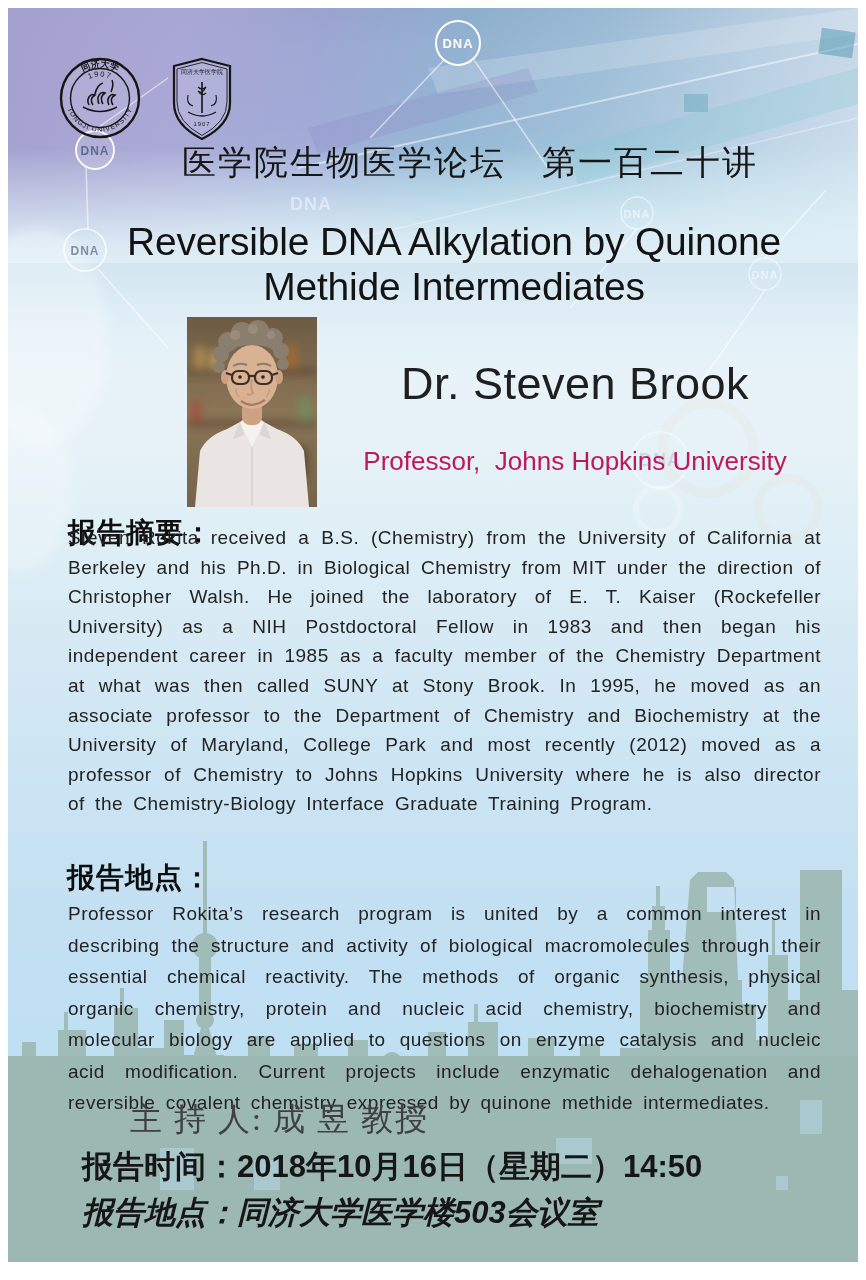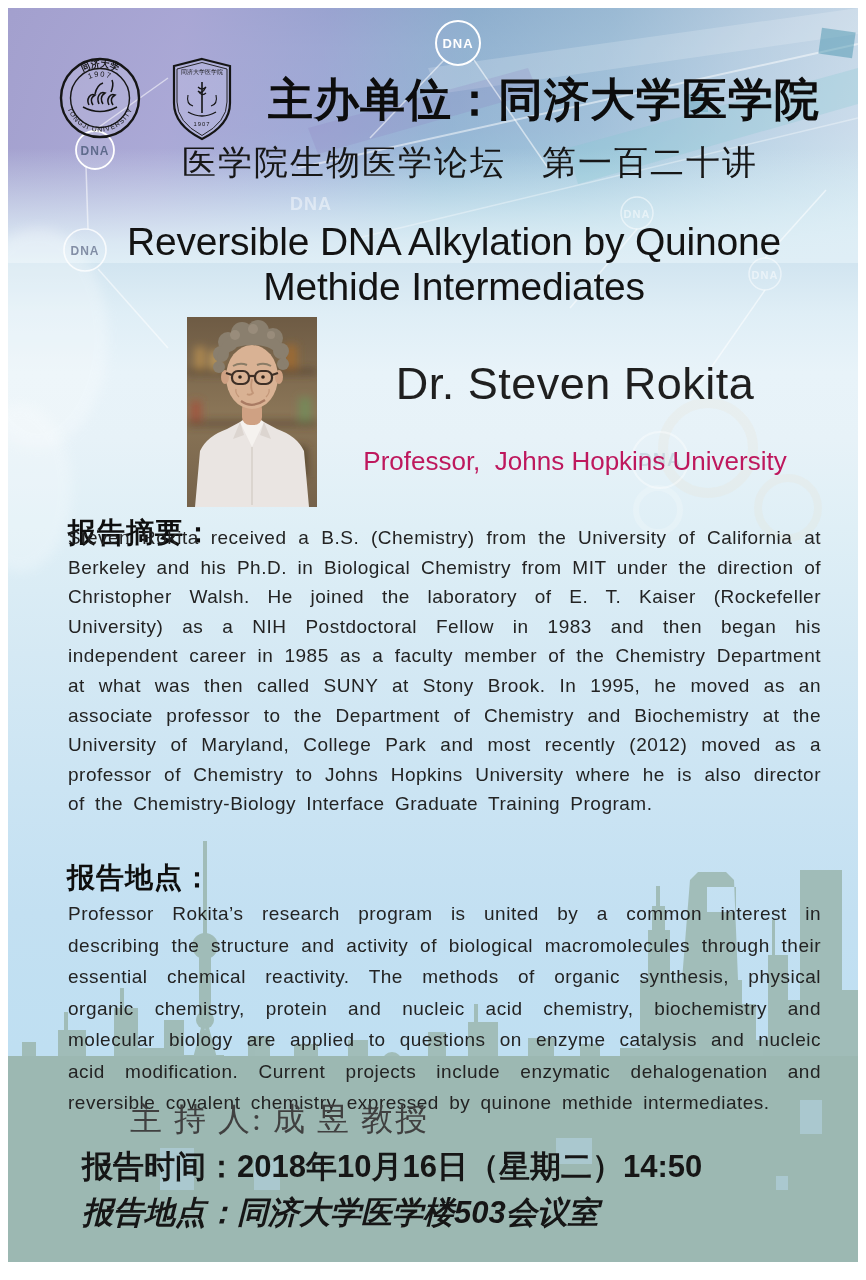--- a/index.html
+++ b/index.html
@@ -183,21 +183,20 @@
     <g stroke="#141414" fill="none">
       <line x1="30" y1="25" x2="30" y2="56" stroke-width="1.6"></line>
       <path d="M26,30 q4,4 8,0 q-4,8 -8,4 q4,6 8,2" stroke-width="1.1"></path>
       <path d="M16,38 q-2,9 5,11" stroke-width="1.1"></path>
       <path d="M44,38 q2,9 -5,11" stroke-width="1.1"></path>
       <path d="M16,55 Q30,63 44,55" stroke-width="1.4"></path>
     </g>
     <text x="30" y="69" font-size="5.8" text-anchor="middle" fill="#141414" letter-spacing="1">1907</text>
   </svg>
 
-  <div class="txt organizer">主办单位：同济大学医学院</div>
   <div class="txt forum">医学院生物医学论坛　第一百二十讲</div>
 
   <div class="txt title">
     <div>Reversible DNA Alkylation by Quinone</div>
     <div>Methide Intermediates</div>
   </div>
 
   <div class="photo">
     <svg width="130" height="190" viewBox="0 0 130 190">
       <defs>
@@ -261,21 +260,21 @@
       <circle cx="76" cy="60" r="1.8" fill="#2e2119"></circle>
       <path d="M46,49 q7,-4 14,-1" stroke="#8a7c66" stroke-width="2" fill="none"></path>
       <path d="M70,48 q7,-3 14,1" stroke="#8a7c66" stroke-width="2" fill="none"></path>
       <path d="M65,62 q-2,10 1,14 q-3,3 -6,1" stroke="#c29678" stroke-width="1.8" fill="none"></path>
       <path d="M54,84 Q65,92 78,83" stroke="#a97b63" stroke-width="2.2" fill="none"></path>
       <path d="M52,80 q-4,-4 -3,-8" stroke="#c29678" stroke-width="1.2" fill="none"></path>
       <path d="M79,80 q4,-4 3,-8" stroke="#c29678" stroke-width="1.2" fill="none"></path>
     </svg>
   </div>
 
-  <div class="txt speaker-name">Dr. Steven Rokita</div>
+  <div class="txt speaker-name">Dr. Steven Brook</div>
   <div class="txt affiliation">Professor,  Johns Hopkins University</div>
 
   <div class="txt section-heading bio-heading">报告摘要：</div>
   <div class="txt body-text bio-text">Steven Rokita received a B.S. (Chemistry) from the University of California at Berkeley and his Ph.D. in Biological Chemistry from MIT under the direction of Christopher Walsh. He joined the laboratory of E. T. Kaiser (Rockefeller University) as a NIH Postdoctoral Fellow in 1983 and then began his independent career in 1985 as a faculty member of the Chemistry Department at what was then called SUNY at Stony Brook. In 1995, he moved as an associate professor to the Department of Chemistry and Biochemistry at the University of Maryland, College Park and most recently (2012) moved as a professor of Chemistry to Johns Hopkins University where he is also director of the Chemistry-Biology Interface Graduate Training Program.</div>
 
   <div class="txt section-heading abstract-heading">报告地点：</div>
   <div class="txt body-text abstract-text">Professor Rokita’s research program is united by a common interest in describing the structure and activity of biological macromolecules through their essential chemical reactivity. The methods of organic synthesis, physical organic chemistry, protein and nucleic acid chemistry, biochemistry and molecular biology are applied to questions on enzyme catalysis and nucleic acid modification. Current projects include enzymatic dehalogenation and reversible covalent chemistry expressed by quinone methide intermediates.</div>
 
   <div class="txt host">主 持 人: 成 昱 教授</div>
   <div class="txt time">报告时间：2018年10月16日（星期二）14:50</div>

